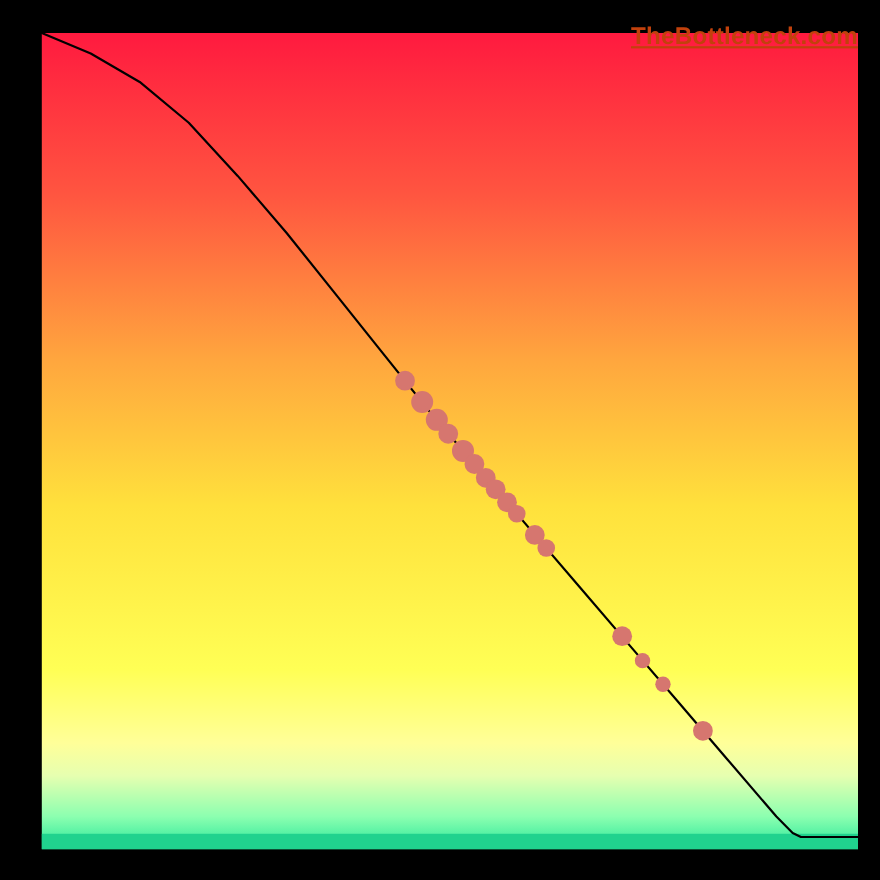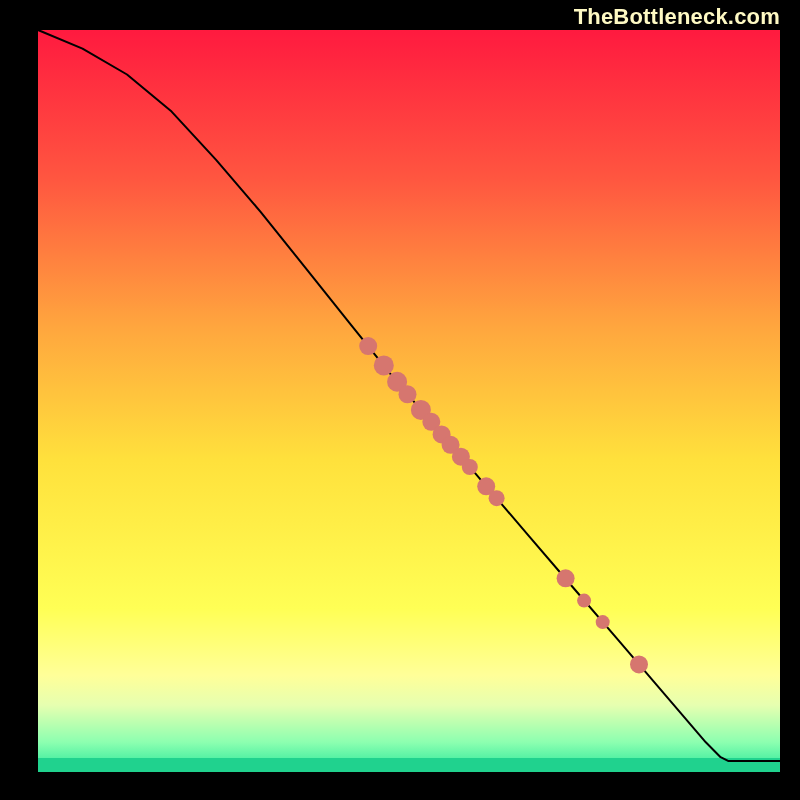--- a/index.html
+++ b/index.html
@@ -15,27 +15,28 @@
     width: 800px;
     height: 800px;
   }
   svg {
     position: absolute;
     top: 0;
     left: 0;
   }
   .watermark {
     position: absolute;
-    top: 4px;
+    top: 20px;
     right: 20px;
     font-family: Arial, Helvetica, sans-serif;
     font-size: 22px;
     font-weight: 600;
-    color: #fef9c3;
+    color: #c2410c;
     letter-spacing: 0.2px;
+    text-decoration: underline;
   }
 </style>
 </head>
 <body>
 
 <div class="stage">
   <svg id="chart-svg" width="800" height="800" viewBox="0 0 800 800">
       <defs>
         <linearGradient id="bg-grad" x1="0" y1="0" x2="0" y2="1">
           <stop offset="0%" stop-color="#ff1a3f"></stop>

